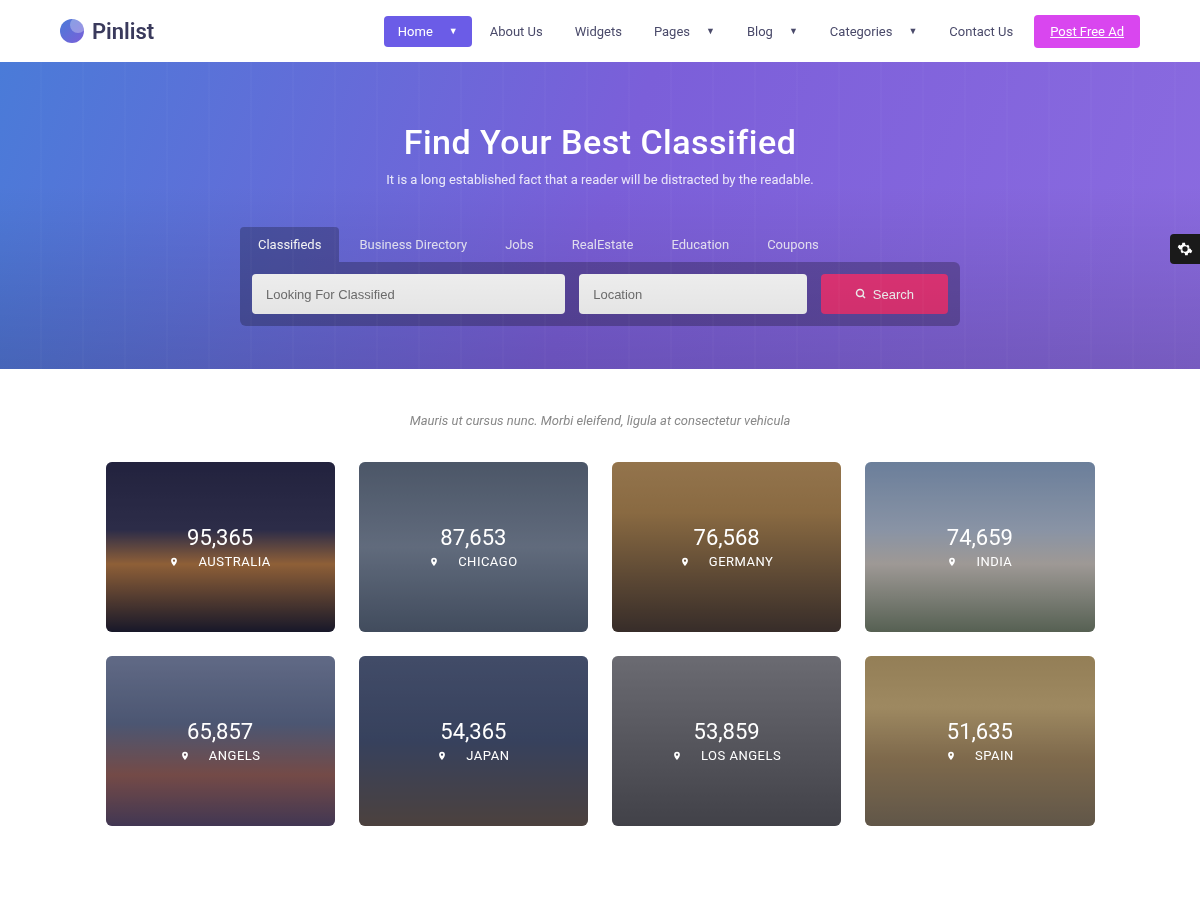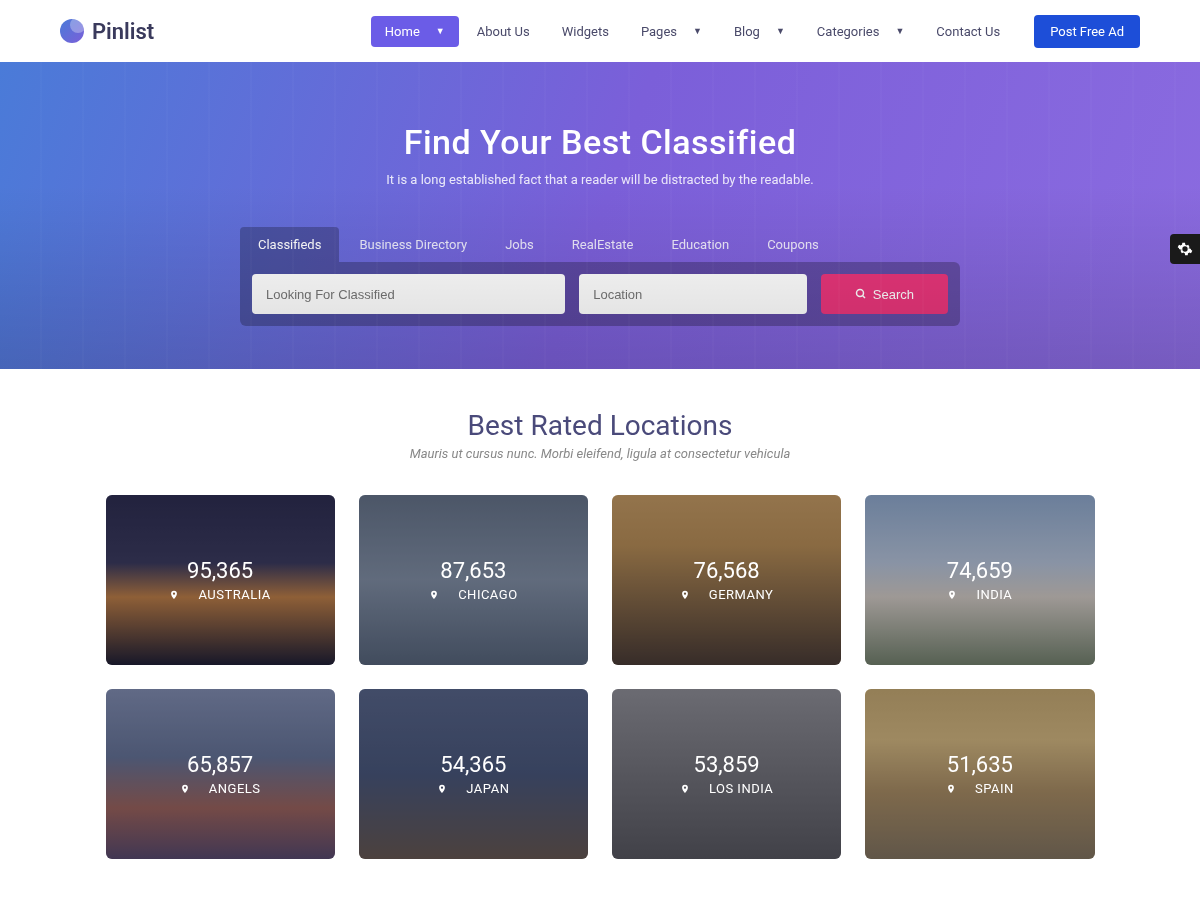--- a/index.html
+++ b/index.html
@@ -8,21 +8,21 @@
 
 .header { background: #fff; height: 62px; display: flex; align-items: center; padding: 15px 60px; }
 .logo { display: flex; align-items: center; gap: 8px; }
 .logo-icon { width: 24px; height: 24px; border-radius: 50%; background: linear-gradient(135deg, #4a7bd8 0%, #7b5fd9 100%); position: relative; overflow: hidden; }
 .logo-icon::before { content: ''; position: absolute; width: 70%; height: 70%; background: #fff; border-radius: 50%; top: -10%; left: 40%; opacity: 0.3; }
 .logo-text { font-size: 22px; font-weight: 600; color: #3a3a5c; }
 .nav { margin-left: auto; display: flex; align-items: center; gap: 4px; }
 .nav-item { padding: 8px 14px; font-size: 13px; color: #4a4a6a; cursor: pointer; border-radius: 4px; display: flex; align-items: center; gap: 16px; }
 .nav-item.active { background: #6b5ce7; color: #fff; }
 .caret { font-size: 9px; }
-.post-ad { background: #1d4ed8; color: #fff; padding: 9px 16px; font-size: 13px; border-radius: 4px; cursor: pointer; margin-left: 16px; }
+.post-ad { background: #d946ef; color: #fff; padding: 9px 16px; font-size: 13px; border-radius: 4px; cursor: pointer; margin-left: 3px; text-decoration: underline; }
 
 
 .hero { height: 307px; background: linear-gradient(110deg, #4a7bd8 0%, #7b5fd9 50%, #8b6be0 100%); position: relative; display: flex; flex-direction: column; align-items: center; padding-top: 60px; }
 .hero::before { content: ''; position: absolute; inset: 0; background: repeating-linear-gradient(90deg, transparent 0 40px, rgba(255,255,255,0.02) 40px 42px), linear-gradient(to top, rgba(0,0,0,0.15), transparent 60%); pointer-events: none; }
 .hero-title { color: #fff; font-size: 34px; font-weight: 500; letter-spacing: 0.5px; }
 .hero-sub { color: rgba(255,255,255,0.85); font-size: 13px; margin-top: 10px; }
 
 .search-box { margin-top: 40px; width: 720px; }
 .tabs { display: flex; gap: 2px; }
 .tab { padding: 10px 18px; font-size: 13px; color: rgba(255,255,255,0.85); cursor: pointer; border-radius: 4px 4px 0 0; }
@@ -123,21 +123,20 @@
   </div>
 </section>
 
 <div class="settings-fab">
   <svg width="16" height="16" viewBox="0 0 24 24" fill="currentColor">
       <path d="M12 8a4 4 0 100 8 4 4 0 000-8zm9 4a7 7 0 01-.1 1.2l2.1 1.6-2 3.5-2.5-1a7 7 0 01-2 1.2l-.4 2.7h-4l-.4-2.7a7 7 0 01-2-1.2l-2.5 1-2-3.5 2.1-1.6A7 7 0 013 12a7 7 0 01.1-1.2L1 9.2l2-3.5 2.5 1a7 7 0 012-1.2L8 2.8h4l.4 2.7a7 7 0 012 1.2l2.5-1 2 3.5-2.1 1.6A7 7 0 0121 12z"></path>
     </svg>
 </div>
 
 <section class="locations">
-  <h2 class="loc-title">Best Rated Locations</h2>
   <p class="loc-sub">Mauris ut cursus nunc. Morbi eleifend, ligula at consectetur vehicula</p>
   <div class="grid" id="grid">
       <div class="card">
         <div class="card-bg bg-australia"></div>
         <div class="card-overlay"></div>
         <div class="card-count">95,365</div>
         <div class="card-name">
           <svg class="pin-icon" viewBox="0 0 24 24" fill="currentColor">
             <path d="M12 2a7 7 0 00-7 7c0 5 7 13 7 13s7-8 7-13a7 7 0 00-7-7zm0 9.5A2.5 2.5 0 1112 6a2.5 2.5 0 010 5.5z"></path>
           </svg>
@@ -200,21 +199,21 @@
         </div>
       </div>
       <div class="card">
         <div class="card-bg bg-losangels"></div>
         <div class="card-overlay"></div>
         <div class="card-count">53,859</div>
         <div class="card-name">
           <svg class="pin-icon" viewBox="0 0 24 24" fill="currentColor">
             <path d="M12 2a7 7 0 00-7 7c0 5 7 13 7 13s7-8 7-13a7 7 0 00-7-7zm0 9.5A2.5 2.5 0 1112 6a2.5 2.5 0 010 5.5z"></path>
           </svg>
-          <span>LOS INDIA</span>
+          <span>LOS ANGELS</span>
         </div>
       </div>
       <div class="card">
         <div class="card-bg bg-spain"></div>
         <div class="card-overlay"></div>
         <div class="card-count">51,635</div>
         <div class="card-name">
           <svg class="pin-icon" viewBox="0 0 24 24" fill="currentColor">
             <path d="M12 2a7 7 0 00-7 7c0 5 7 13 7 13s7-8 7-13a7 7 0 00-7-7zm0 9.5A2.5 2.5 0 1112 6a2.5 2.5 0 010 5.5z"></path>
           </svg>

